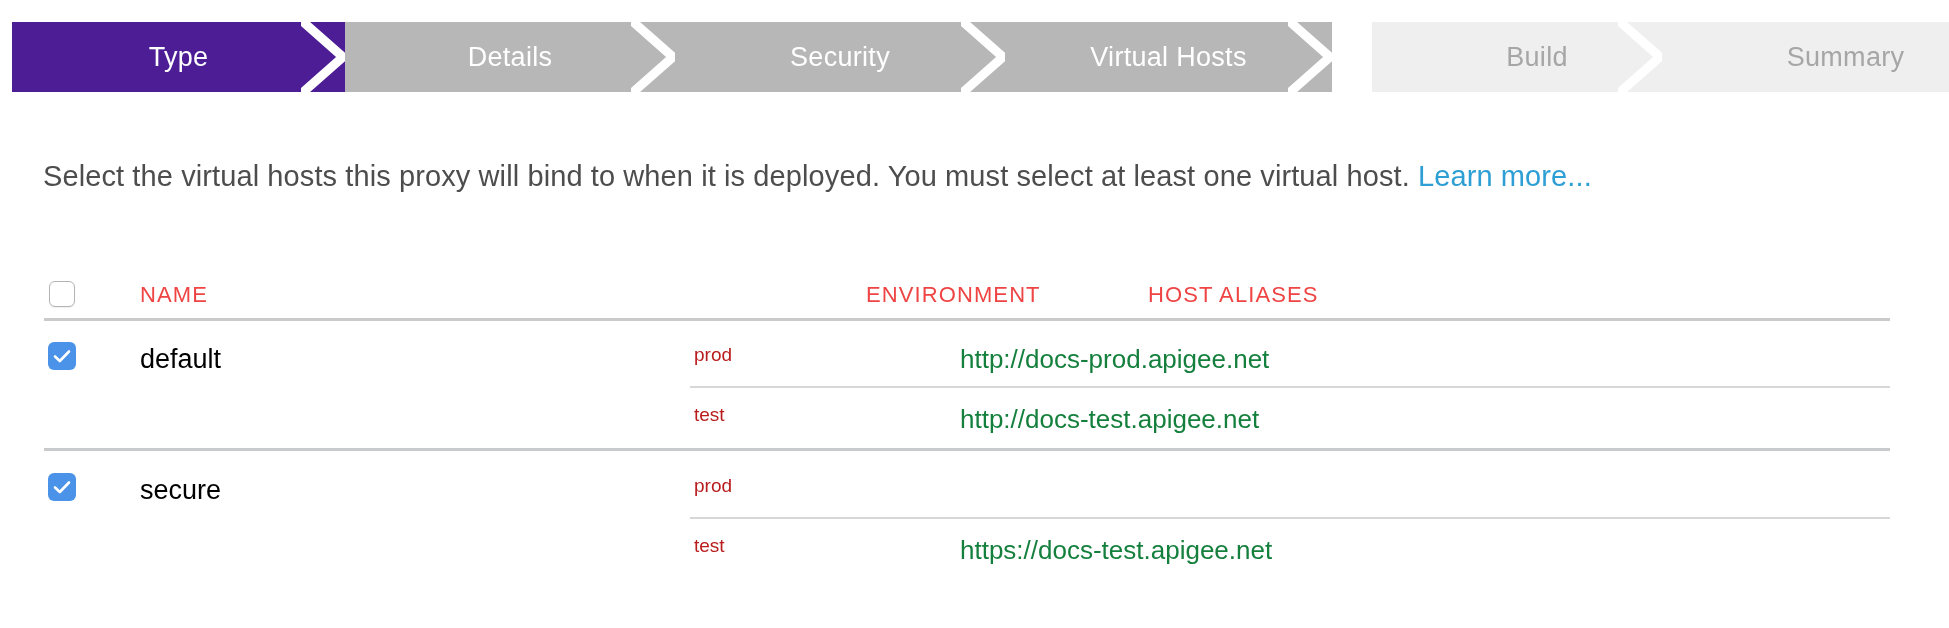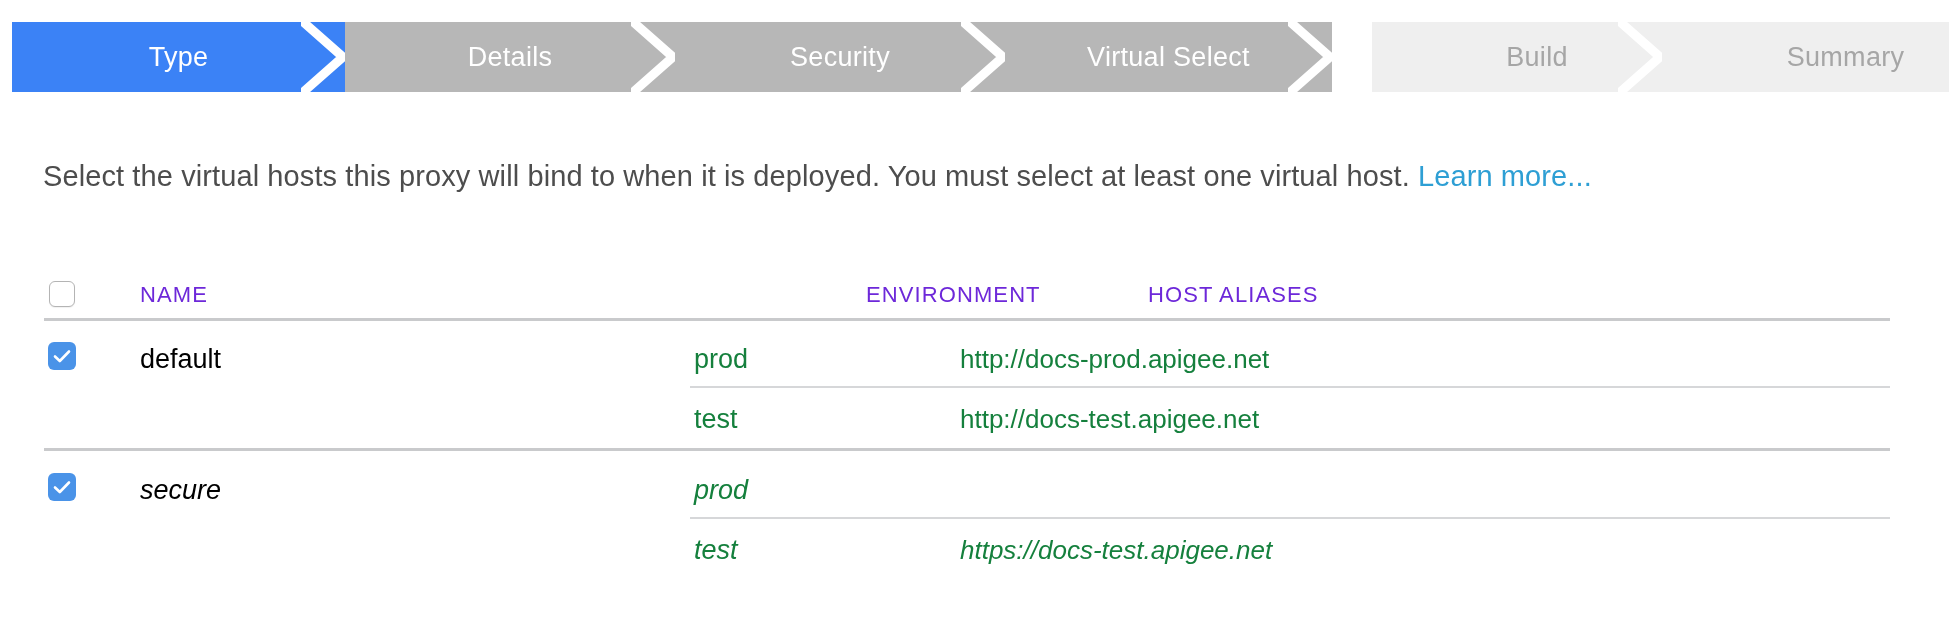--- a/index.html
+++ b/index.html
@@ -83,21 +83,21 @@
   }
   .thead {
     position: relative;
     height: 52px;
   }
   .th {
     position: absolute;
     top: 14px;
     font-size: 22px;
     letter-spacing: 1.1px;
-    color: #6d28d9;
+    color: #ef4444;
     font-weight: 400;
   }
   .th.name { left: 96px; }
   .th.env  { left: 822px; }
   .th.host { left: 1104px; }
 
   .cb-head {
     position: absolute;
     left: 5px;
     top: 13px;
@@ -145,22 +145,22 @@
     position: absolute;
     left: 96px;
     top: 16px;
     font-size: 27px;
     color: #000000;
   }
   .cell-env {
     position: absolute;
     left: 650px;
     top: 16px;
-    font-size: 27px;
-    color: #15803d;
+    font-size: 19px;
+    color: #b91c1c;
   }
   .cell-host {
     position: absolute;
     left: 916px;
     top: 16px;
     font-size: 26px;
     color: #15803d;
   }
   .cb-row {
     position: absolute;
@@ -171,31 +171,31 @@
     border-radius: 6px;
     background: #4a93e8;
     cursor: pointer;
   }
   .cb-row svg { display: block; }
 </style>
 </head>
 <body>
 
 <div class="wizard">
-  <div class="step done" style="left:0px;width:333px;background:#3b82f6;">
+  <div class="step done" style="left:0px;width:333px;background:#4c1d95;">
     <span class="step-label">Type</span>
   </div>
   <div class="step done" style="left:333px;width:330px;background:#b7b7b7;">
     <span class="step-label">Details</span>
   </div>
   <div class="step done" style="left:663px;width:330px;background:#b7b7b7;">
     <span class="step-label">Security</span>
   </div>
   <div class="step done" style="left:993px;width:327px;background:#b7b7b7;">
-    <span class="step-label">Virtual Select</span>
+    <span class="step-label">Virtual Hosts</span>
   </div>
   <div class="step todo" style="left:1320px;width:330px;background:#efefef;">
     <span class="step-label">Build</span>
   </div>
   <div class="step todo" style="left:1650px;width:287px;background:#efefef;">
     <span class="step-label">Summary</span>
   </div>
 
   <svg class="chev" style="left:289px;" viewBox="0 0 44 70" preserveAspectRatio="none">
     <polyline points="0,-2 42,35 0,72" fill="none" stroke="#ffffff" stroke-width="9"></polyline>
@@ -240,21 +240,21 @@
       <div class="cell-host">http://docs-prod.apigee.net</div>
       <div class="inner-rule"></div>
     </div>
     <div class="subrow">
       <div class="cell-env">test</div>
       <div class="cell-host">http://docs-test.apigee.net</div>
     </div>
     <div class="group-rule" style="top:120px;"></div>
   </div>
 
-  <div class="group" style="margin-top:11px;font-style:italic;">
+  <div class="group" style="margin-top:11px;">
     <div class="subrow">
       <div class="cb-row">
         <svg width="28" height="28" viewBox="0 0 28 28">
           <polyline points="7,14.5 11.8,19 21,9.5" fill="none" stroke="#ffffff" stroke-width="2.6" stroke-linecap="round" stroke-linejoin="round"></polyline>
         </svg>
       </div>
       <div class="cell-name">secure</div>
       <div class="cell-env">prod</div>
       <div class="inner-rule"></div>
     </div>

